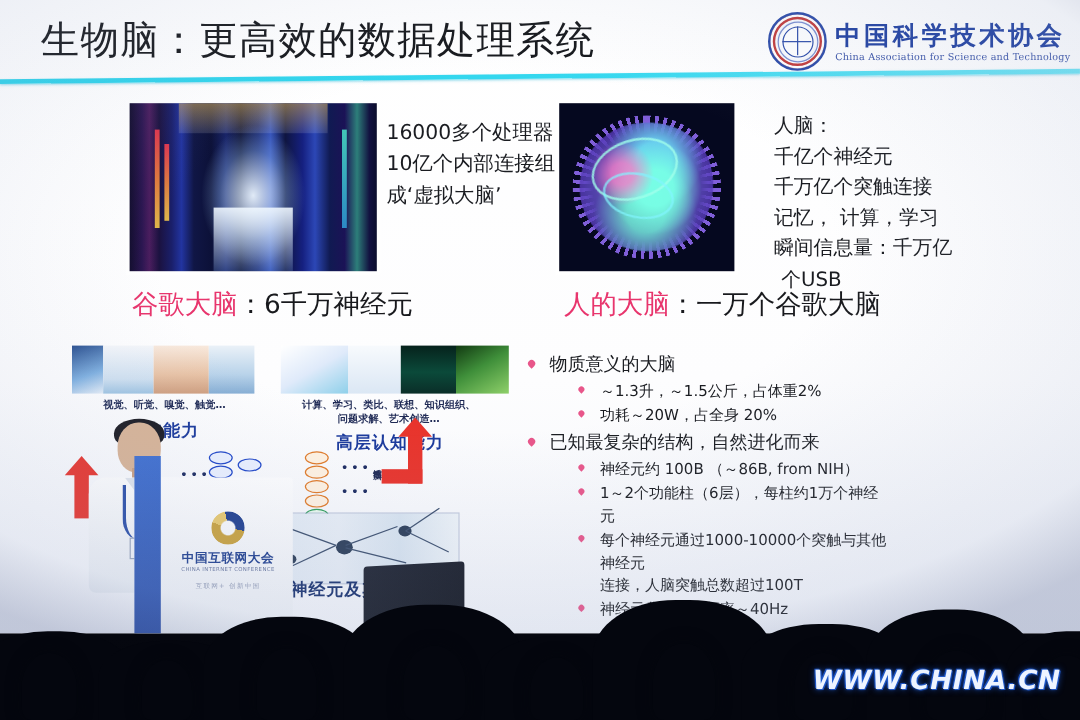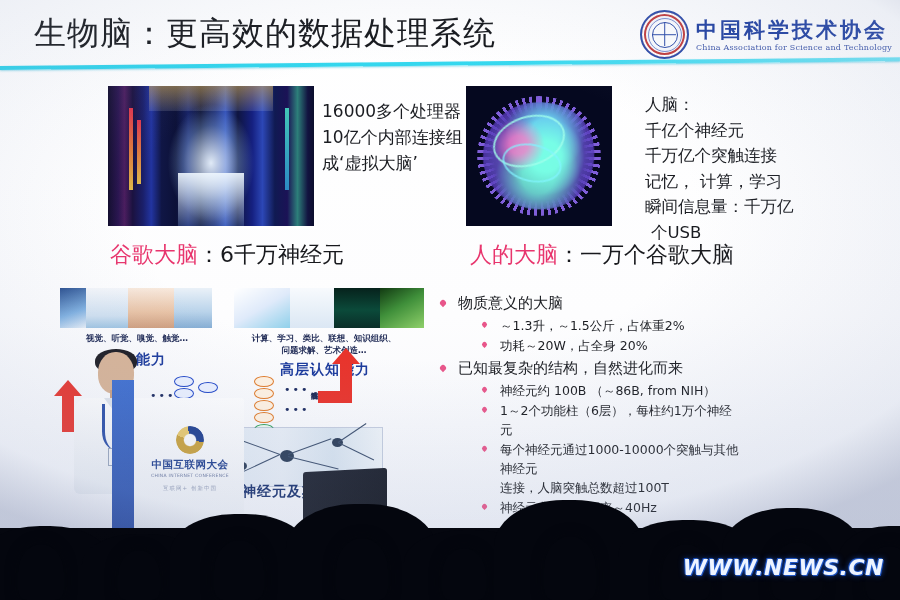--- a/index.html
+++ b/index.html
@@ -416,14 +416,14 @@
     <div class="shoulder-sil" style="left:494px;width:150px;height:100px;"></div>
     <div class="head-sil" style="left:544px;width:52px;height:64px;"></div>
     <div class="shoulder-sil" style="left:618px;width:140px;height:80px;"></div>
     <div class="head-sil" style="left:662px;width:48px;height:56px;"></div>
     <div class="shoulder-sil" style="left:722px;width:140px;height:92px;"></div>
     <div class="head-sil" style="left:772px;width:50px;height:58px;"></div>
     <div class="shoulder-sil" style="left:838px;width:110px;height:74px;"></div>
     <div class="head-sil" style="left:866px;width:46px;height:54px;"></div>
   </div>
 
-  <div id="watermark">WWW.NEWS.CN</div>
+  <div id="watermark">WWW.CHINA.CN</div>
 </div>
 
 </body></html>

